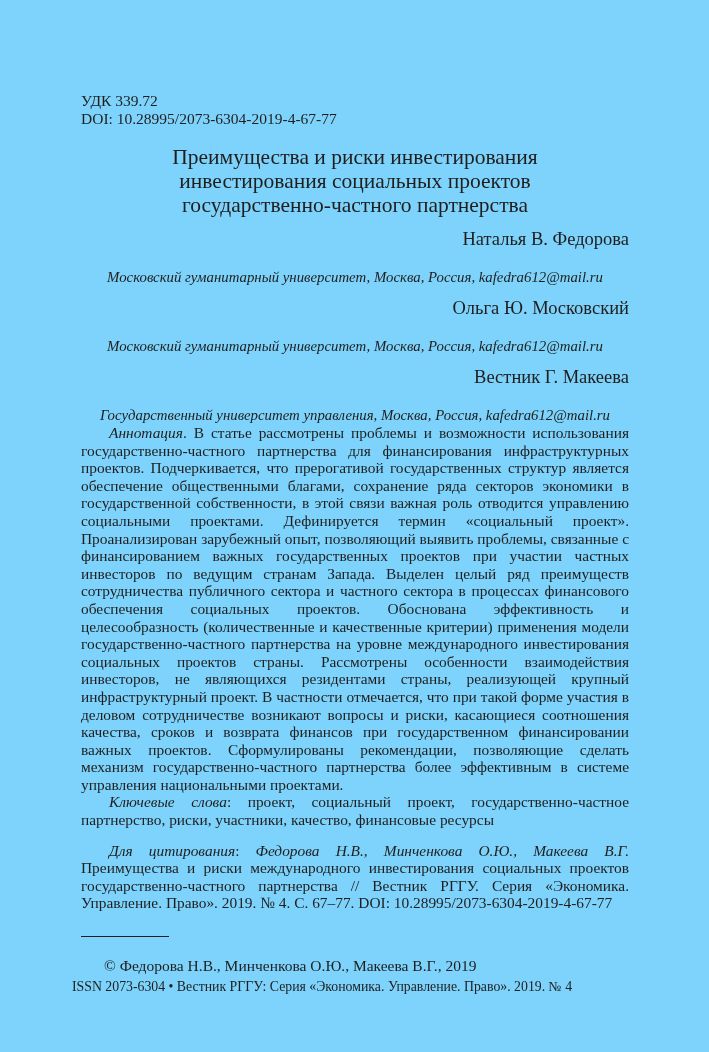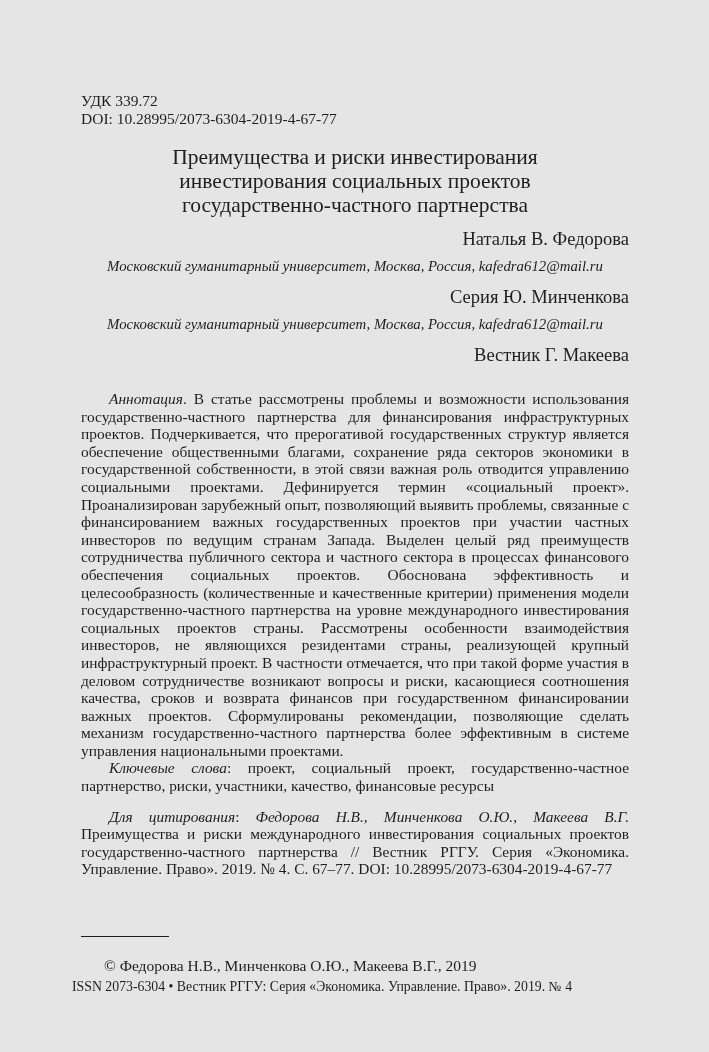--- a/index.html
+++ b/index.html
@@ -4,21 +4,21 @@
 <style>
   html, body { margin: 0; padding: 0; }
   body {
     width: 709px; height: 1052px;
     background: #ffffff;
     font-family: "Liberation Serif", "DejaVu Serif", serif;
   }
   .page {
     position: relative;
     width: 709px; height: 1052px;
-    background: #e5e5e5;
+    background: #7dd3fc;
     color: #1e1e1e;
     overflow: hidden;
   }
   .content {
     position: absolute;
     left: 81px; top: 92px;
     width: 548px;
   }
   .meta-line {
     font-size: 15.5px;
@@ -30,33 +30,33 @@
     font-size: 21.5px;
     line-height: 24px;
   }
   .author-name {
     margin-top: 11px;
     text-align: right;
     font-size: 18.5px;
     line-height: 22px;
   }
   .affiliation {
-    margin-top: 7px;
+    margin-top: 18px;
     text-align: center;
     font-style: italic;
     font-size: 14.8px;
     line-height: 18px;
   }
   .para {
     text-align: justify;
     font-size: 15.4px;
     line-height: 17.6px;
     text-indent: 28px;
   }
-  .abstract { margin-top: 24px; }
+  .abstract { }
   .keywords { margin-top: 0; }
   .citation { margin-top: 13px; }
   .italic { font-style: italic; }
   .footnote {
     position: absolute;
     left: 81px; top: 936px;
     width: 548px;
   }
   .footnote-rule {
     width: 88px; height: 0;
@@ -90,26 +90,27 @@
       <div>инвестирования социальных проектов</div>
       <div>государственно-частного партнерства</div>
     </div>
 
     <div>
       <div class="author-name">Наталья В. Федорова</div>
       <div class="affiliation">Московский гуманитарный университет, Москва, Россия, kafedra612@mail.ru</div>
     </div>
 
     <div>
-      <div class="author-name">Серия Ю. Минченкова</div>
+      <div class="author-name">Ольга Ю. Московский</div>
       <div class="affiliation">Московский гуманитарный университет, Москва, Россия, kafedra612@mail.ru</div>
     </div>
 
     <div>
       <div class="author-name">Вестник Г. Макеева</div>
+      <div class="affiliation">Государственный университет управления, Москва, Россия, kafedra612@mail.ru</div>
     </div>
 
     <div class="para abstract"><span class="italic">Аннотация</span><span>. В статье рассмотрены проблемы и возможности использования государственно-частного партнерства для финансирования инфраструктурных проектов. Подчеркивается, что прерогативой государственных структур является обеспечение общественными благами, сохранение ряда секторов экономики в государственной собственности, в этой связи важная роль отводится управлению социальными проектами. Дефинируется термин «социальный проект». Проанализирован зарубежный опыт, позволяющий выявить проблемы, связанные с финансированием важных государственных проектов при участии частных инвесторов по ведущим странам Запада. Выделен целый ряд преимуществ сотрудничества публичного сектора и частного сектора в процессах финансового обеспечения социальных проектов. Обоснована эффективность и целесообразность (количественные и качественные критерии) применения модели государственно-частного партнерства на уровне международного инвестирования социальных проектов страны. Рассмотрены особенности взаимодействия инвесторов, не являющихся резидентами страны, реализующей крупный инфраструктурный проект. В частности отмечается, что при такой форме участия в деловом сотрудничестве возникают вопросы и риски, касающиеся соотношения качества, сроков и возврата финансов при государственном финансировании важных проектов. Сформулированы рекомендации, позволяющие сделать механизм государственно-частного партнерства более эффективным в системе управления национальными проектами.</span></div>
 
     <div class="para keywords"><span class="italic">Ключевые слова</span><span>: проект, социальный проект, государственно-частное партнерство, риски, участники, качество, финансовые ресурсы</span></div>
 
     <div class="para citation"><span class="italic">Для цитирования</span><span>: </span><span class="italic">Федорова Н.В., Минченкова О.Ю., Макеева В.Г.</span><span> Преимущества и риски международного инвестирования социальных проектов государственно-частного партнерства // Вестник РГГУ. Серия «Экономика. Управление. Право». 2019. № 4. С. 67–77. DOI: 10.28995/2073-6304-2019-4-67-77</span></div>
 
   </div>
 

